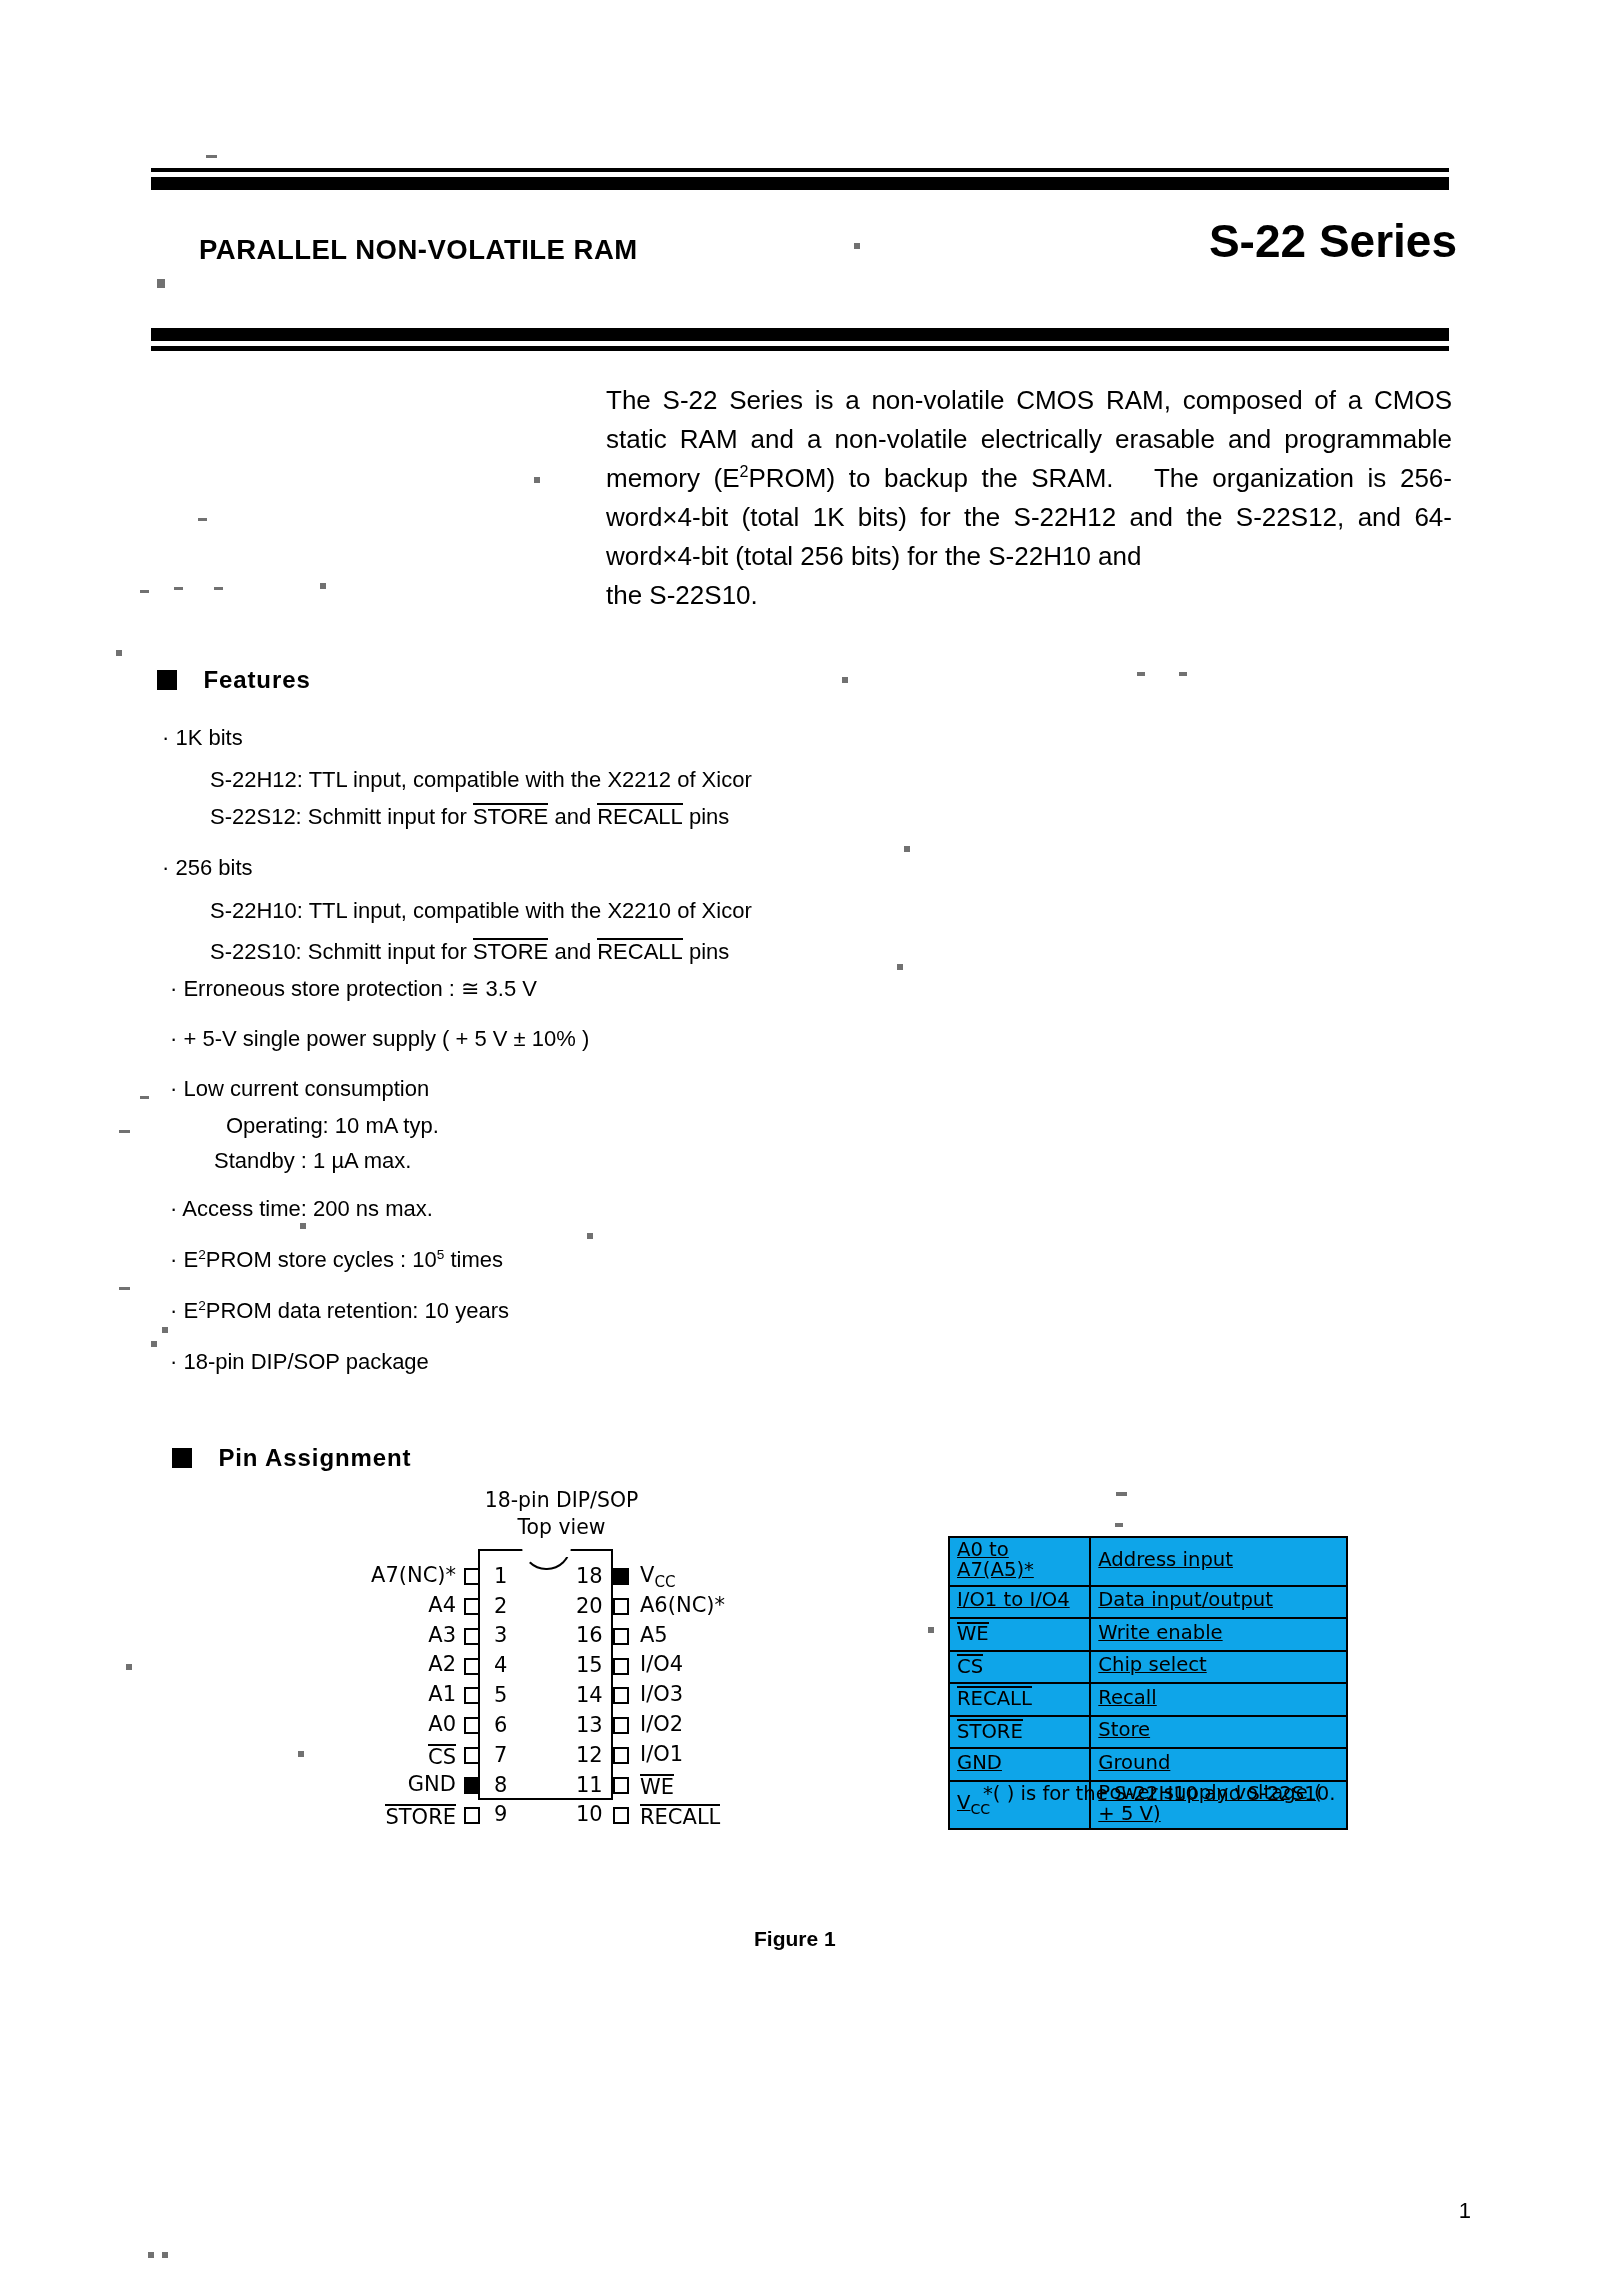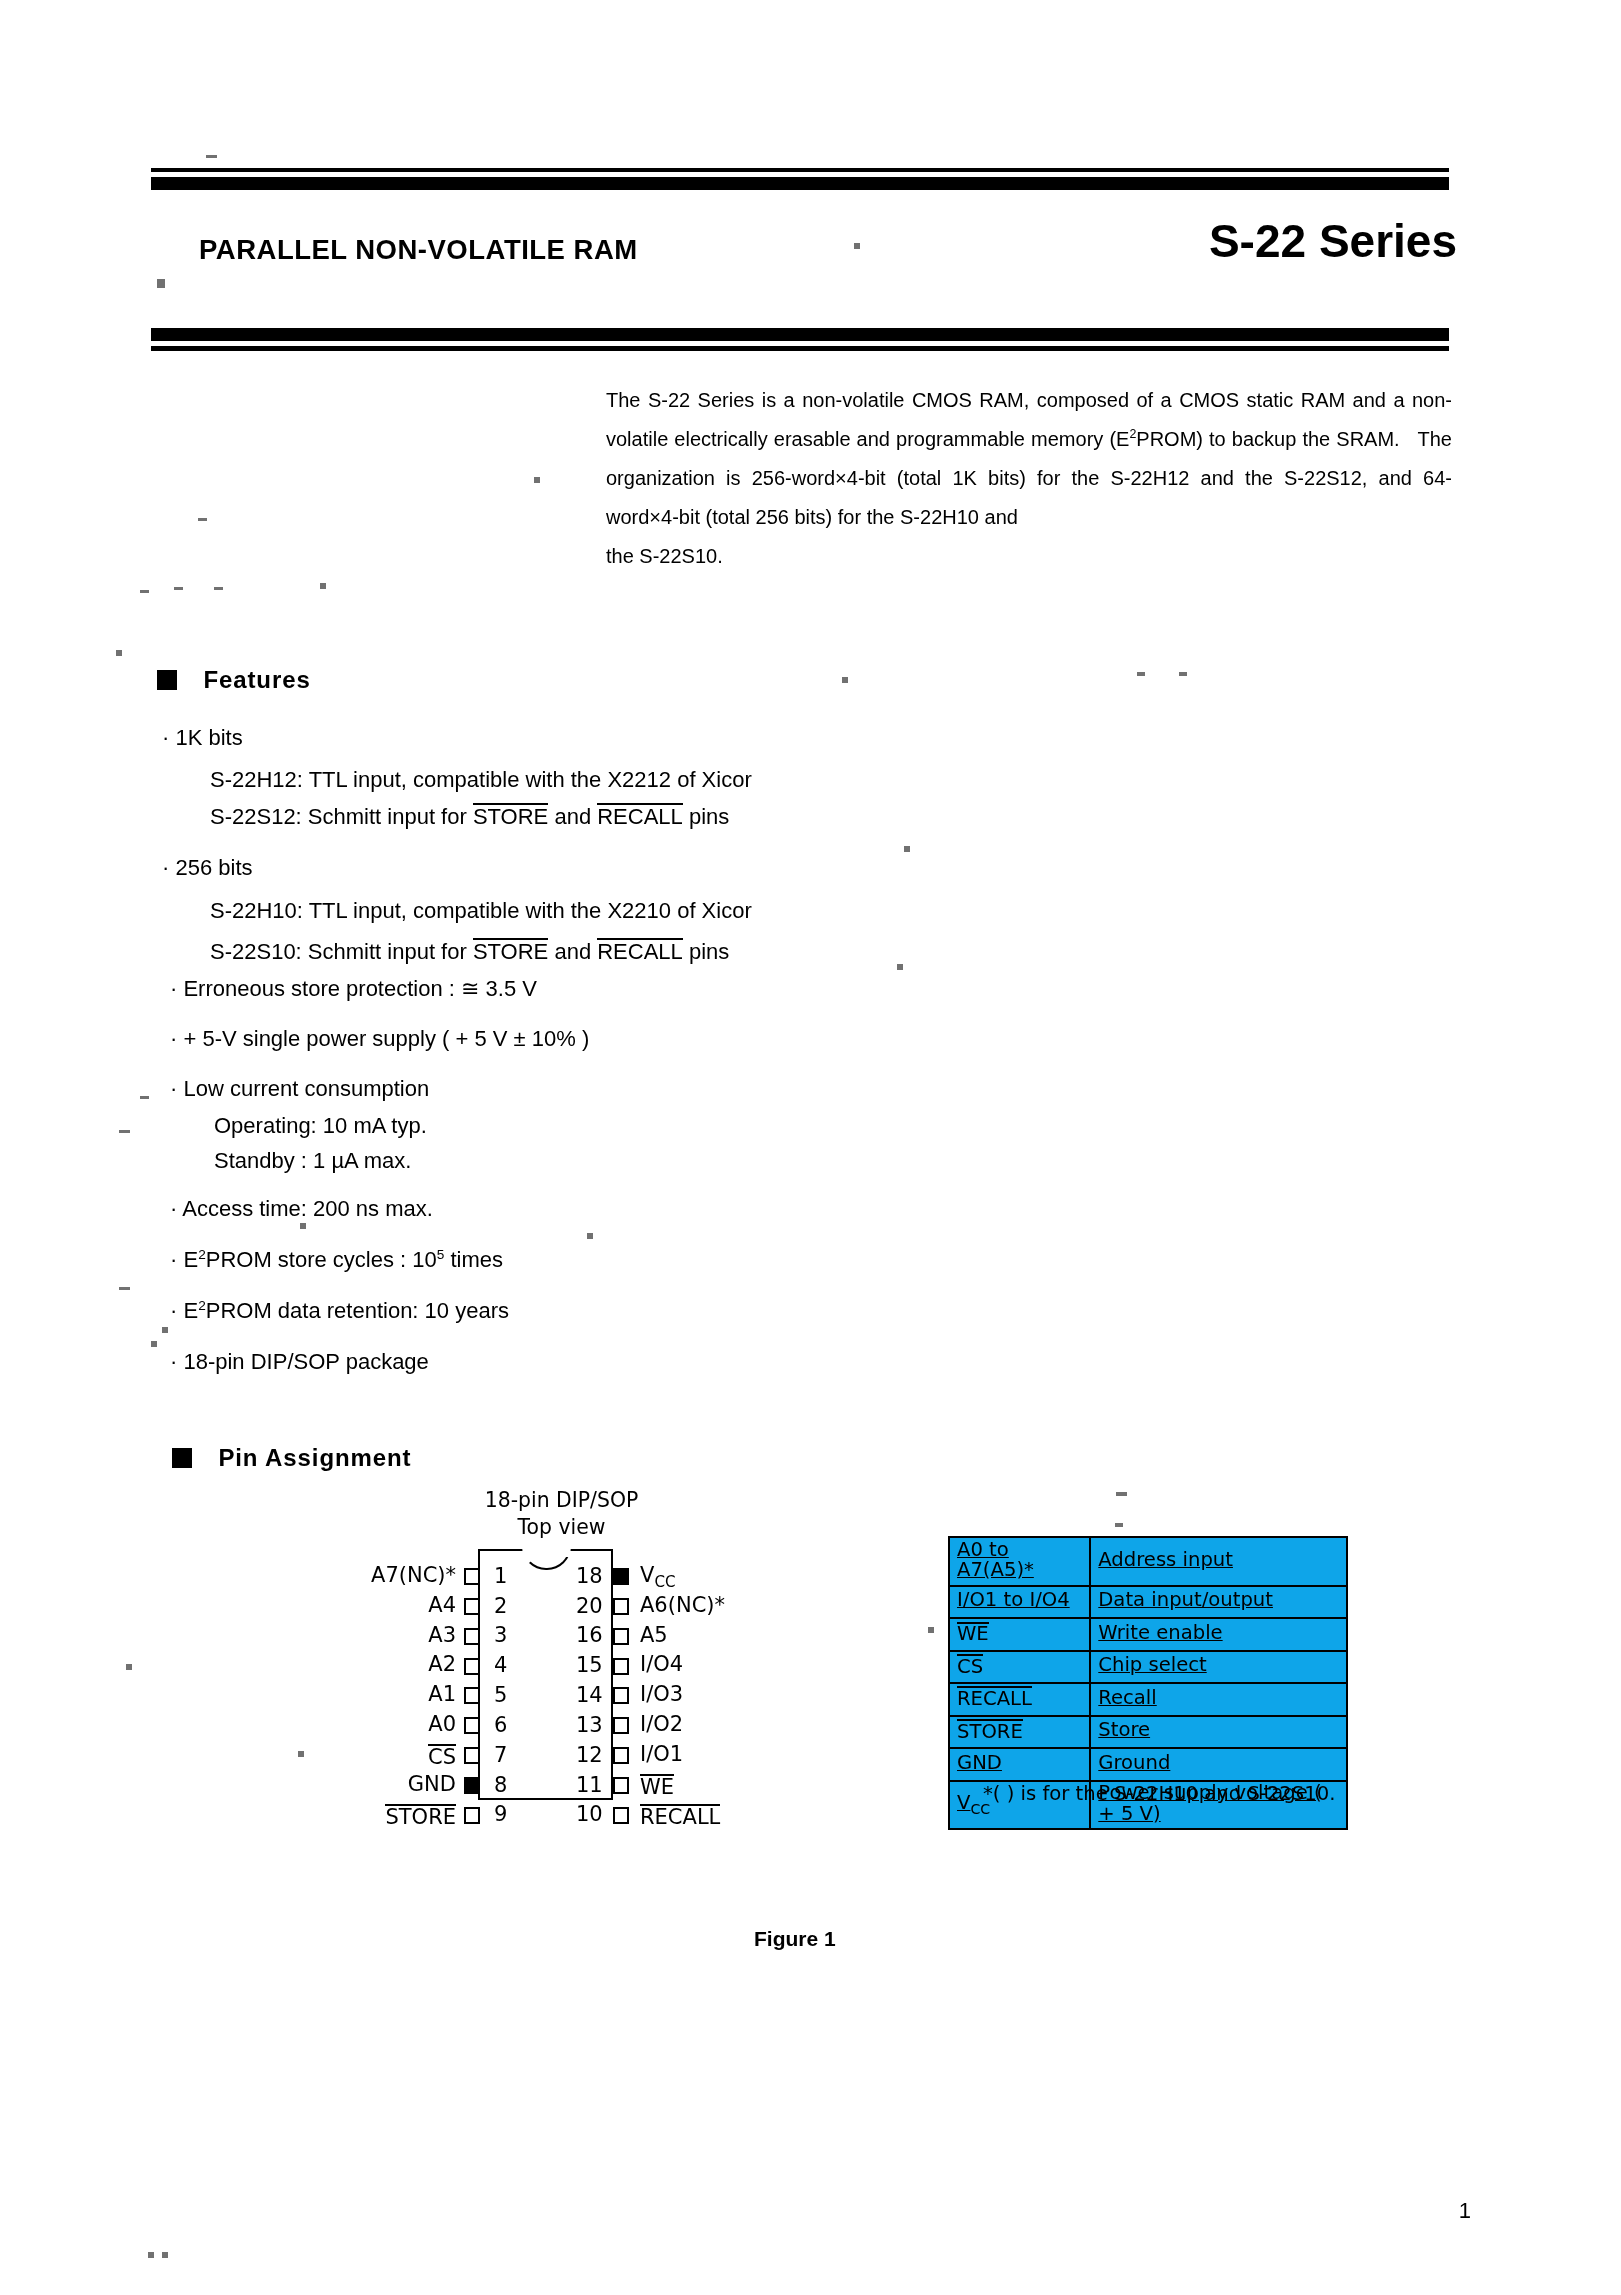--- a/index.html
+++ b/index.html
@@ -59,21 +59,21 @@
     font-weight: bold;
     letter-spacing: 0px;
     white-space: nowrap;
   }
 
   
   #intro {
     position: absolute;
     left: 606px; top: 381px;
     width: 846px;
-    font-size: 20px;
+    font-size: 26px;
     line-height: 39px;
     text-align: justify;
     text-justify: inter-word;
   }
   #intro .last-line { display: block; }
 
   
   .section-heading {
     position: absolute;
     display: flex;
@@ -278,21 +278,21 @@
 
   <div class="feat" style="left:162px; top:852px;">· 256 bits</div>
   <div class="feat-sub" style="left:210px; top:893px;">S-22H10: TTL input, compatible with the X2210 of Xicor</div>
   <div class="feat-sub" style="left:210px; top:934px;">
     <span>S-22S10: Schmitt input for </span><span class="ovl">STORE</span><span> and </span><span class="ovl">RECALL</span><span> pins</span>
   </div>
 
   <div class="feat" style="left:170px; top:973px;">· Erroneous store protection : ≅ 3.5 V</div>
   <div class="feat" style="left:170px; top:1023px;">· + 5-V single power supply ( + 5 V ± 10% )</div>
   <div class="feat" style="left:170px; top:1073px;">· Low current consumption</div>
-  <div class="feat-sub" style="left:214px; top:1108px;text-align:right;">Operating:  10 mA typ.</div>
+  <div class="feat-sub" style="left:226px; top:1108px;text-align:right;">Operating:  10 mA typ.</div>
   <div class="feat-sub" style="left:214px; top:1143px;">Standby  :  1 µA  max.</div>
   <div class="feat" style="left:170px; top:1193px;">· Access time: 200 ns max.</div>
 
   <div class="feat" style="left:170px; top:1244px;">
     <span>· E</span><sup>2</sup><span>PROM store cycles : 10</span><sup>5</sup><span> times</span>
   </div>
 
   <div class="feat" style="left:170px; top:1295px;">
     <span>· E</span><sup>2</sup><span>PROM data retention: 10 years</span>
   </div>

